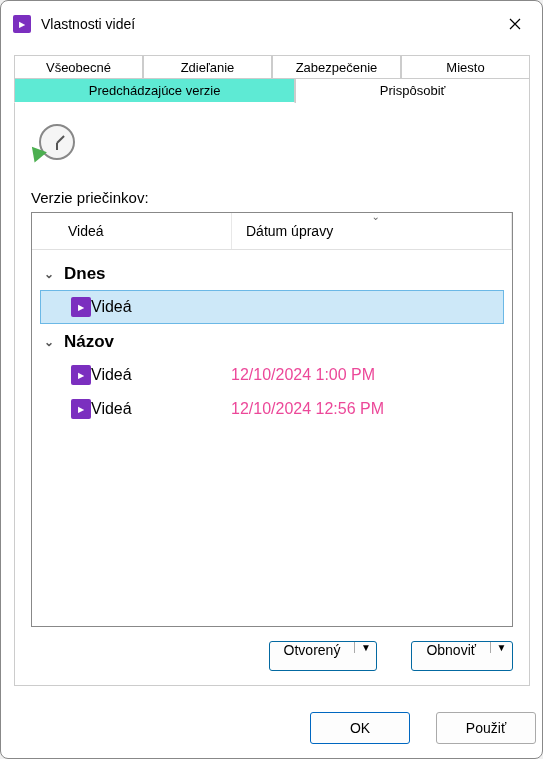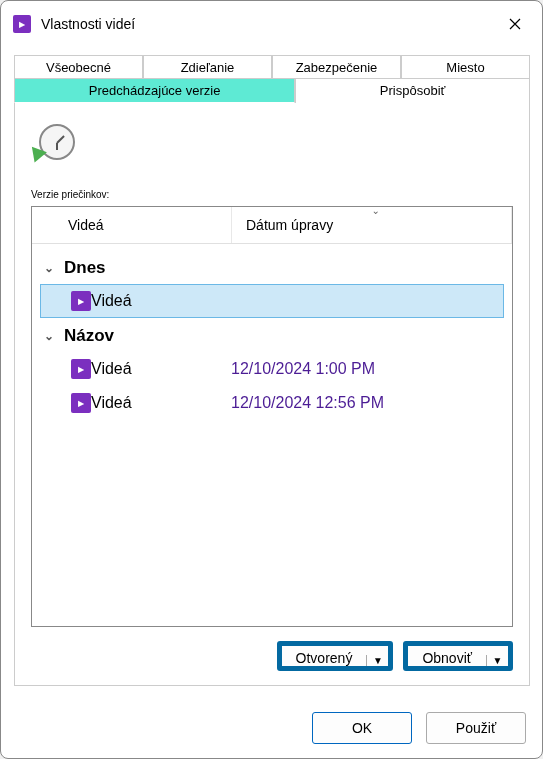--- a/index.html
+++ b/index.html
@@ -138,21 +138,21 @@
       border-right: 8px solid transparent;
       border-top: 14px solid #4caf50;
       transform: rotate(20deg);
     }
     .info-text {
       font-size: 13px;
       line-height: 1.5;
       color: #000;
     }
     .versions-label {
-      font-size: 10px;
+      font-size: 15px;
       margin-bottom: 6px;
     }
     .versions-box {
       border: 1px solid #888;
       flex: 1;
       display: flex;
       flex-direction: column;
       overflow: hidden;
       background: #fff;
     }
@@ -221,58 +221,59 @@
       flex-shrink: 0;
       position: relative;
     }
     .ver-icon::after { content: "▶"; color: white; font-size: 8px; }
     .ver-name {
       width: 140px;
       color: #000;
       font-size: 16px;
     }
     .ver-date {
-      color: #4c1d95;
+      color: #ec4899;
       font-size: 16px;
     }
     .version-row.selected .ver-date { color: #000; }
     .action-buttons {
       display: flex;
       justify-content: flex-end;
       gap: 10px;
       margin-top: 14px;
     }
     .split-btn {
       display: flex;
-      border: 5px solid #0369a1;
+      border: 1px solid #0369a1;
       border-radius: 3px;
       background: #fdfdfd;
       height: 30px;
-      align-items: flex-end;
-      cursor: pointer;
+      align-items: flex-start;
+      cursor: pointer;
+      margin-left: 24px;
     }
     .split-btn .main {
       padding: 0 14px;
       display: flex;
       align-items: center;
       font-size: 14px;
     }
     .split-btn .drop {
       border-left: 1px solid #aaa;
       width: 22px;
       display: flex;
       align-items: center;
       justify-content: center;
       font-size: 10px;
     }
     .dialog-buttons {
       display: flex;
       justify-content: flex-end;
-      gap: 14px;
-      padding: 14px 16px;
+      gap: 26px;
+      padding: 14px 6px;
     }
     .dlg-btn {
       min-width: 100px;
       height: 32px;
       border: 1px solid #aaa;
       border-radius: 3px;
       background: #fdfdfd;
       font-size: 14px;
       cursor: pointer;
       display: flex;

